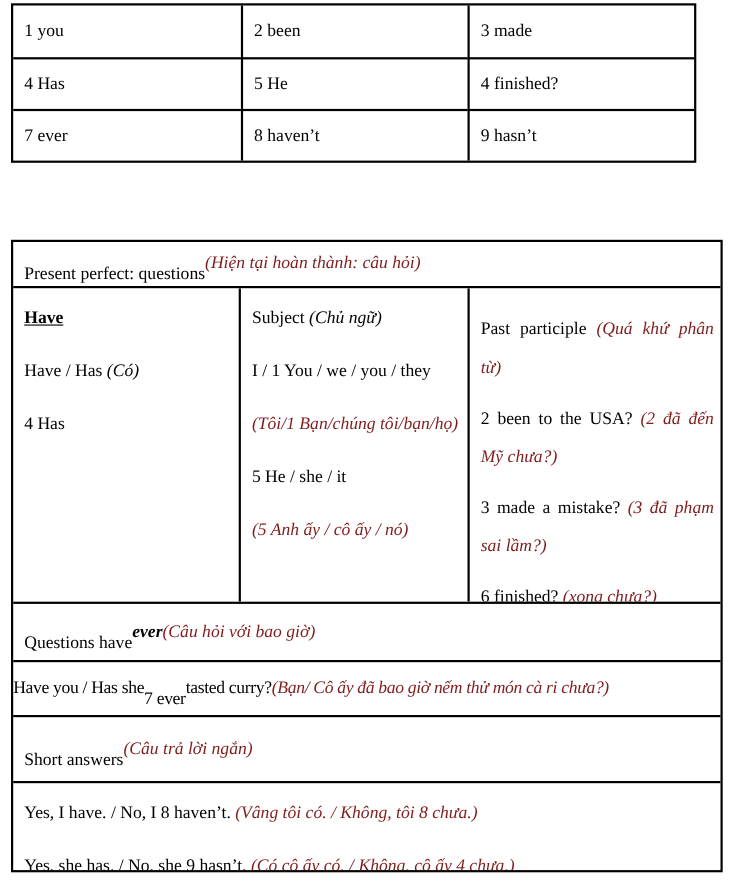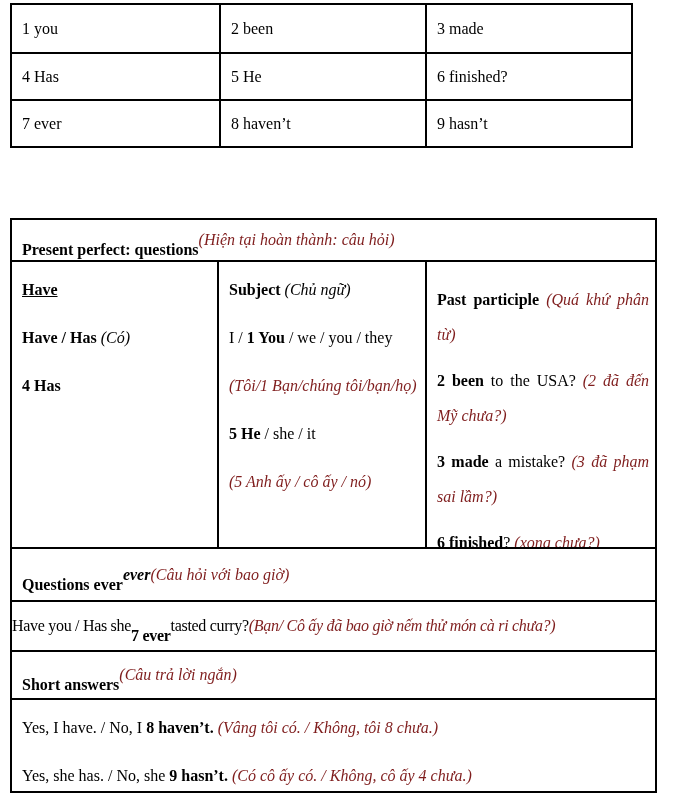--- a/index.html
+++ b/index.html
@@ -2,21 +2,21 @@
 <html><head>
 <meta charset="utf-8">
 <style>
   html,body{margin:0;padding:0;}
   body{
     width:676px;height:807px;background:#ffffff;color:#000000;
     font-family:"Liberation Serif","DejaVu Serif",serif;
     font-size:16px;position:relative;overflow:hidden;
   }
   
-  .s-b{font-weight:bold;margin-top:20px;}
+  .s-b{font-weight:normal;margin-top:20px;}
   .s-i{font-style:italic;}
   .s-bi{font-weight:bold;font-style:italic;}
   .s-gi{font-style:italic;color:#7f1d1d;}
   .s-bu{font-weight:bold;text-decoration:underline;}
 
   
   .key-table{
     position:absolute;left:10px;top:3px;width:623px;height:145px;
     box-sizing:border-box;border:2px solid #000;
     display:grid;grid-template-columns:207px 206px 1fr;grid-template-rows:1fr 1fr 1fr;
@@ -35,34 +35,34 @@
   .g-row + .g-row{border-top:2px solid #000;}
   .r-header{height:40px;display:flex;align-items:center;padding-left:10px;white-space:nowrap;}
   .r-main{height:287px;display:grid;grid-template-columns:205px 208px 1fr;}
   .g-cell{box-sizing:border-box;padding:10px 4px 0 10px;overflow:hidden;}
   .g-cell + .g-cell{border-left:2px solid #000;}
   .g-cell p,.r-answers p{margin:0 0 13px;line-height:35px;}
   .cell-pp{padding-top:20px;padding-right:6px;}
   .cell-pp p{text-align:justify;margin-bottom:11px;}
   .r-ever{height:53px;display:flex;align-items:center;padding-left:10px;white-space:nowrap;}
   .r-example{height:50px;display:flex;align-items:center;padding-left:0;white-space:nowrap;letter-spacing:-0.3px;}
-  .r-short{height:48px;display:flex;align-items:center;padding-left:10px;white-space:nowrap;}
+  .r-short{height:60px;display:flex;align-items:center;padding-left:10px;white-space:nowrap;}
   .r-answers{flex:1 1 auto;padding:10px 4px 0 10px;overflow:hidden;}
   .r-answers p{white-space:nowrap;}
 </style>
 </head>
 <body>
 
 <div class="key-table">
   <div class="key-cell c1 r1">1 you</div>
   <div class="key-cell c2 r1">2 been</div>
   <div class="key-cell c3 r1">3 made</div>
   <div class="key-cell c1 r2">4 Has</div>
   <div class="key-cell c2 r2">5 He</div>
-  <div class="key-cell c3 r2">6 finished?</div>
+  <div class="key-cell c3 r2">4 finished?</div>
   <div class="key-cell c1 r3">7 ever</div>
   <div class="key-cell c2 r3">8 haven’t</div>
   <div class="key-cell c3 r3">9 hasn’t</div>
 </div>
 
 <div class="grammar">
 
   <div class="g-row r-header">
       <span class="s-b">Present perfect: questions</span>
       <span> </span>
@@ -84,21 +84,21 @@
       </div>
     <div class="g-cell cell-pp">
         <p><span class="s-b">Past participle</span><span> </span><span class="s-gi">(Quá khứ phân từ)</span></p>
         <p><span class="s-b">2 been</span><span> to the USA? </span><span class="s-gi">(2 đã đến Mỹ chưa?)</span></p>
         <p><span class="s-b">3 made</span><span> a mistake? </span><span class="s-gi">(3 đã phạm sai lầm?)</span></p>
         <p><span class="s-b">6 finished</span><span>? </span><span class="s-gi">(xong chưa?)</span></p>
       </div>
   </div>
 
   <div class="g-row r-ever">
-      <span class="s-b">Questions ever </span>
+      <span class="s-b">Questions have </span>
       <span class="s-bi">ever</span>
       <span> </span>
       <span class="s-gi">(Câu hỏi với bao giờ)</span>
     </div>
 
   <div class="g-row r-example">
       <span>Have you / Has she </span>
       <span class="s-b">7 ever</span>
       <span> tasted curry? </span>
       <span class="s-gi">(Bạn/ Cô ấy đã bao giờ nếm thử món cà ri chưa?)</span>

